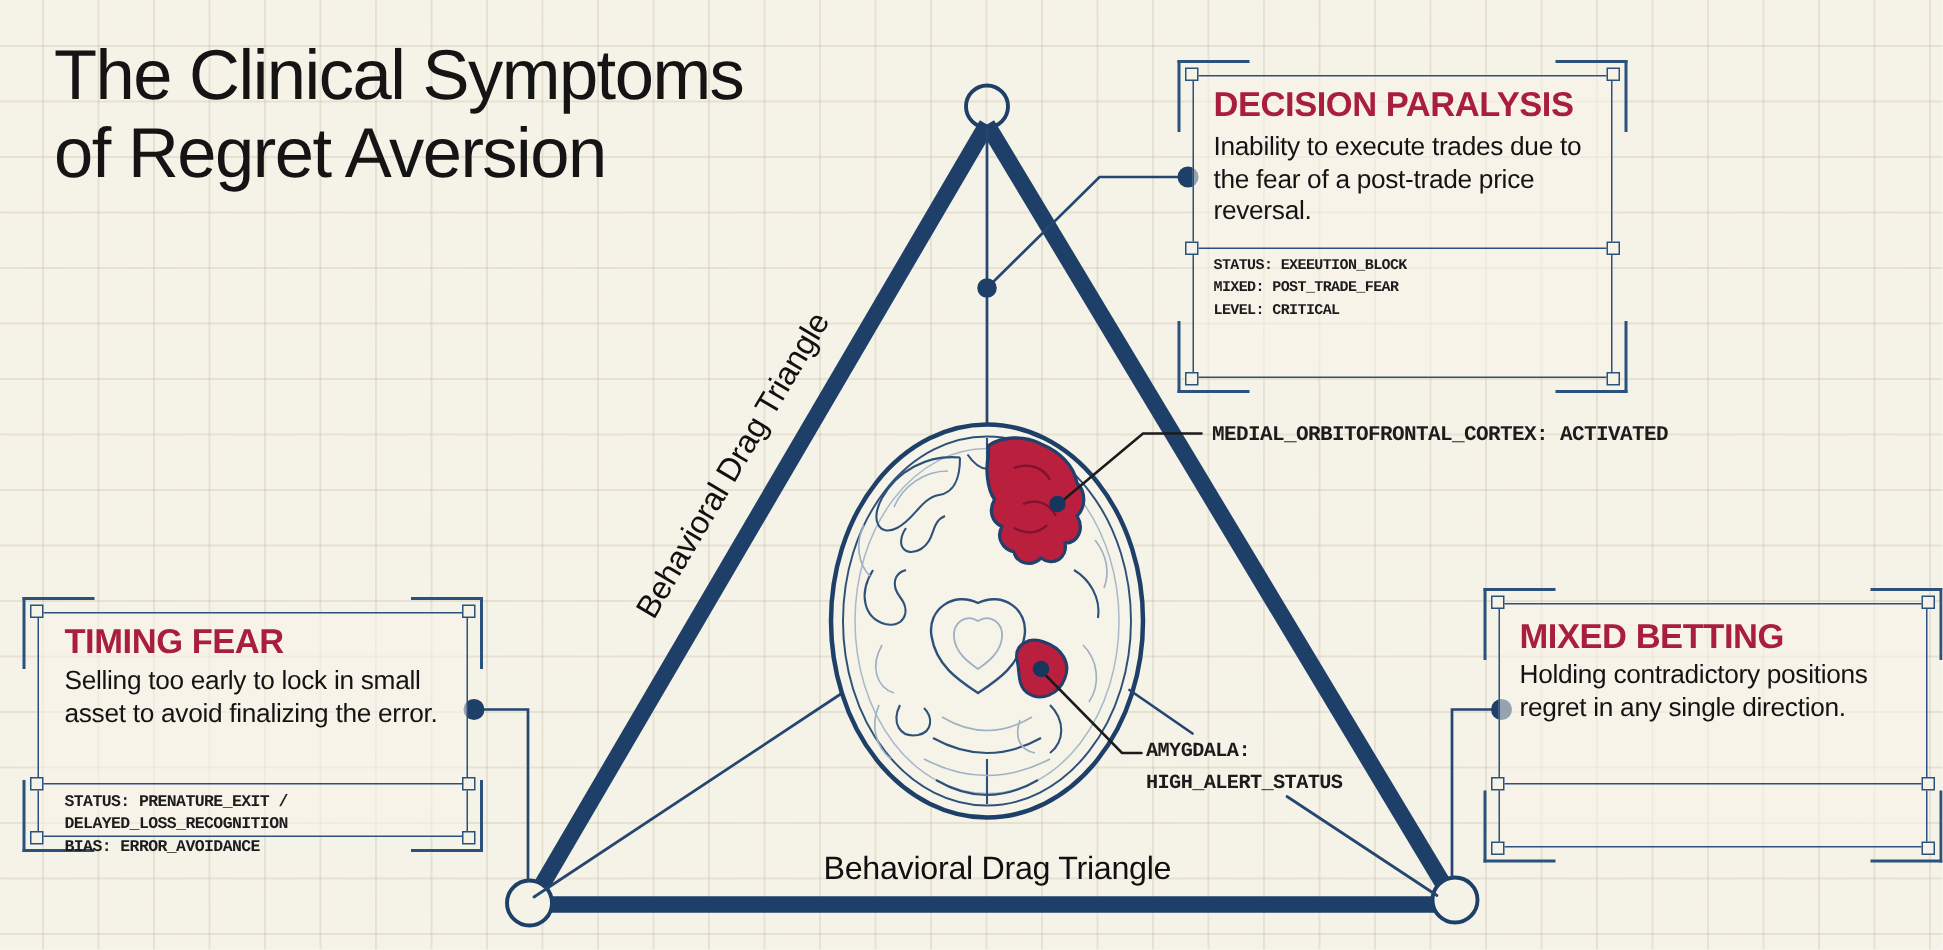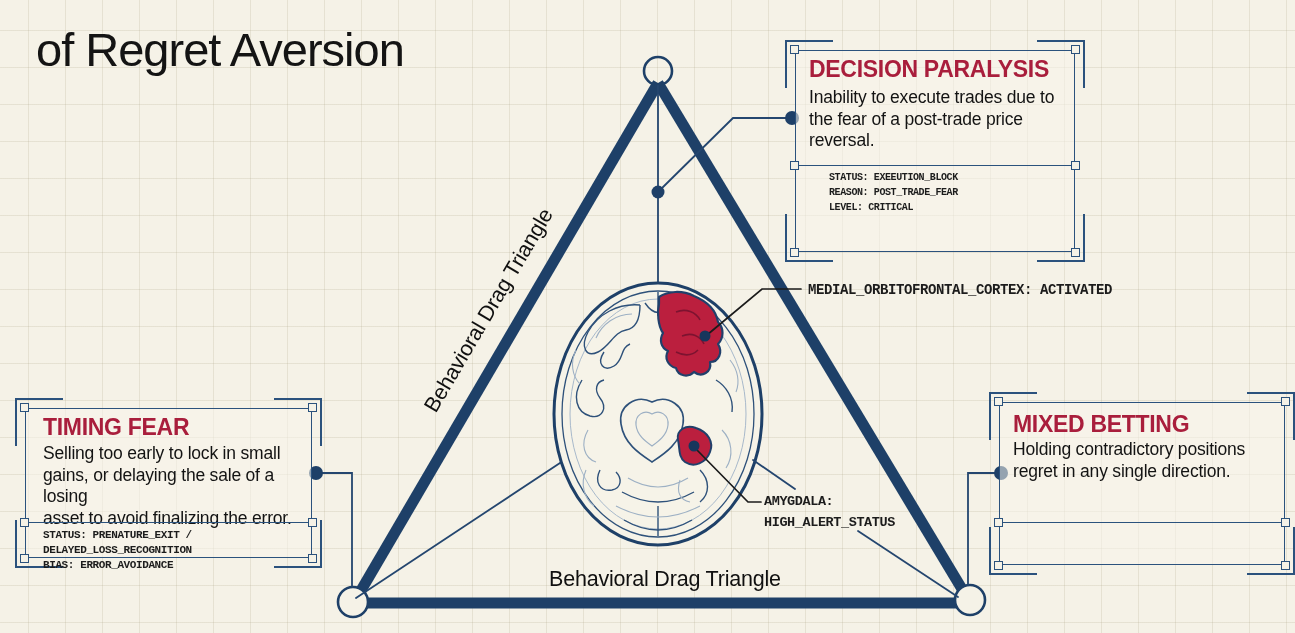--- a/index.html
+++ b/index.html
@@ -69,21 +69,21 @@
   .callout .body{position:absolute;font-size:17.5px;line-height:21.5px;letter-spacing:-0.2px;color:#131313;}
   .callout .status{position:absolute;font-size:10px;line-height:15px;letter-spacing:-0.4px;}
   .callout.tf .status{font-size:11px;}
 
   
   .callout.dp{left:795px;top:50px;width:280px;height:202px;}
   .callout.dp h2{left:13px;top:5px;}
   .callout.dp .body{left:13px;top:36px;width:258px;}
   .callout.dp .divider{top:114px;}
   .callout.dp .h-dl,.callout.dp .h-dr{top:110px;}
-  .callout.dp .status{left:13px;top:119px;margin-left:20px;}
+  .callout.dp .status{left:13px;top:119px;}
 
   .callout.tf{left:25px;top:408px;width:287px;height:150px;}
   .callout.tf h2{left:17px;top:5px;}
   .callout.tf .body{left:17px;top:34px;width:268px;}
   .callout.tf .divider{top:113px;}
   .callout.tf .h-dl,.callout.tf .h-dr{top:109px;}
   .callout.tf .status{left:17px;top:119px;}
 
   .callout.mb{left:999px;top:402px;width:286px;height:163px;}
   .callout.mb h2{left:13px;top:8px;}
@@ -173,20 +173,21 @@
       <circle cx="705" cy="336" r="5.5"></circle>
       <circle cx="694" cy="446" r="5.5"></circle>
       <circle cx="658" cy="192" r="6.5" fill="#1e4068"></circle>
       <circle cx="792" cy="118" r="7" fill="#1e4068"></circle>
       <circle cx="316" cy="473" r="7" fill="#1e4068"></circle>
       <circle cx="1001" cy="473" r="7" fill="#1e4068"></circle>
     </g>
   </svg>
 
   <h1 class="page-title">
+    <span>The Clinical Symptoms</span>
     <span>of Regret Aversion</span>
   </h1>
 
   <div class="edge-label left">Behavioral Drag Triangle</div>
   <div class="edge-label bottom">Behavioral Drag Triangle</div>
 
   <div class="brain-label cortex mono">MEDIAL_ORBITOFRONTAL_CORTEX: ACTIVATED</div>
   <div class="brain-label amygdala mono">
     <div>AMYGDALA:</div>
     <div>HIGH_ALERT_STATUS</div>
@@ -205,38 +206,37 @@
     <div class="body">
       <div>Inability to execute trades due to</div>
       <div>the fear of a post-trade price</div>
       <div>reversal.</div>
     </div>
     <div class="divider"></div>
     <span class="handle h-dl"></span>
     <span class="handle h-dr"></span>
     <div class="status mono">
       <div>STATUS: EXEEUTION_BLOCK</div>
-      <div>REASON: POST_TRADE_FEAR</div>
+      <div>MIXED: POST_TRADE_FEAR</div>
       <div>LEVEL: CRITICAL</div>
     </div>
   </div>
 
   <div class="callout tf">
     <span class="corner c-tl"></span>
     <span class="corner c-tr"></span>
     <span class="corner c-bl"></span>
     <span class="corner c-br"></span>
     <span class="handle h-tl"></span>
     <span class="handle h-tr"></span>
     <span class="handle h-bl"></span>
     <span class="handle h-br"></span>
     <h2>TIMING FEAR</h2>
     <div class="body">
       <div>Selling too early to lock in small</div>
-      <div>gains, or delaying the sale of a losing</div>
       <div>asset to avoid finalizing the error.</div>
     </div>
     <div class="divider"></div>
     <span class="handle h-dl"></span>
     <span class="handle h-dr"></span>
     <div class="status mono">
       <div>STATUS: PRENATURE_EXIT / DELAYED_LOSS_RECOGNITION</div>
       <div>BIAS: ERROR_AVOIDANCE</div>
     </div>
   </div>

